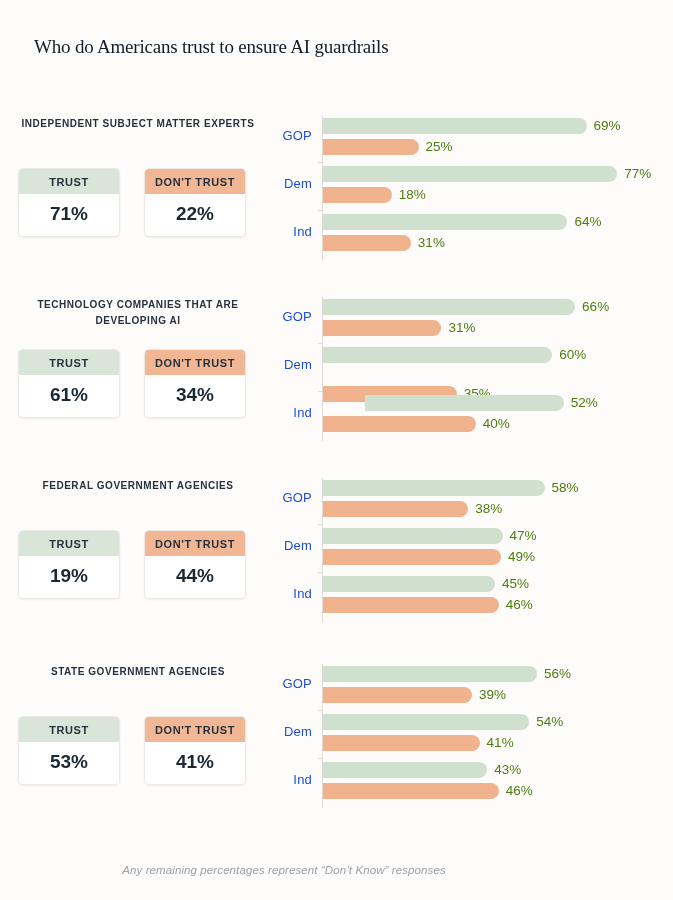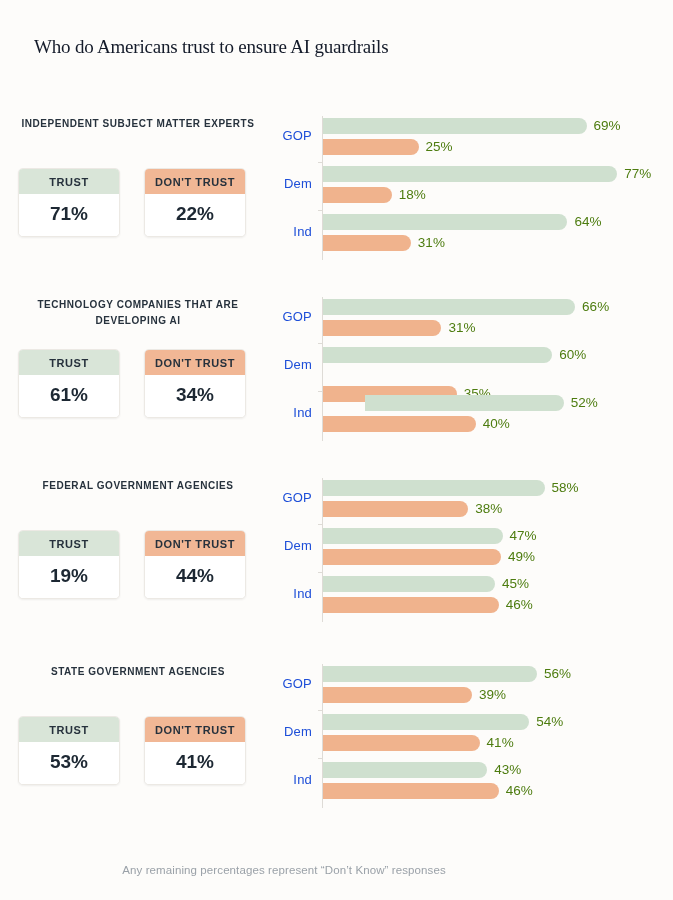--- a/index.html
+++ b/index.html
@@ -148,20 +148,21 @@
     white-space:nowrap;
   }
 
   .footnote{
     position:absolute;
     left:0;
     top:864px;
     width:568px;
     text-align:center;
     font-size:11.5px;
+    font-style:italic;
     color:#9aa1a8;
     letter-spacing:0.1px;
   }
 </style>
 </head>
 <body>
 
 <div class="page">
 
   <div class="title">Who do Americans trust to ensure AI guardrails</div>

